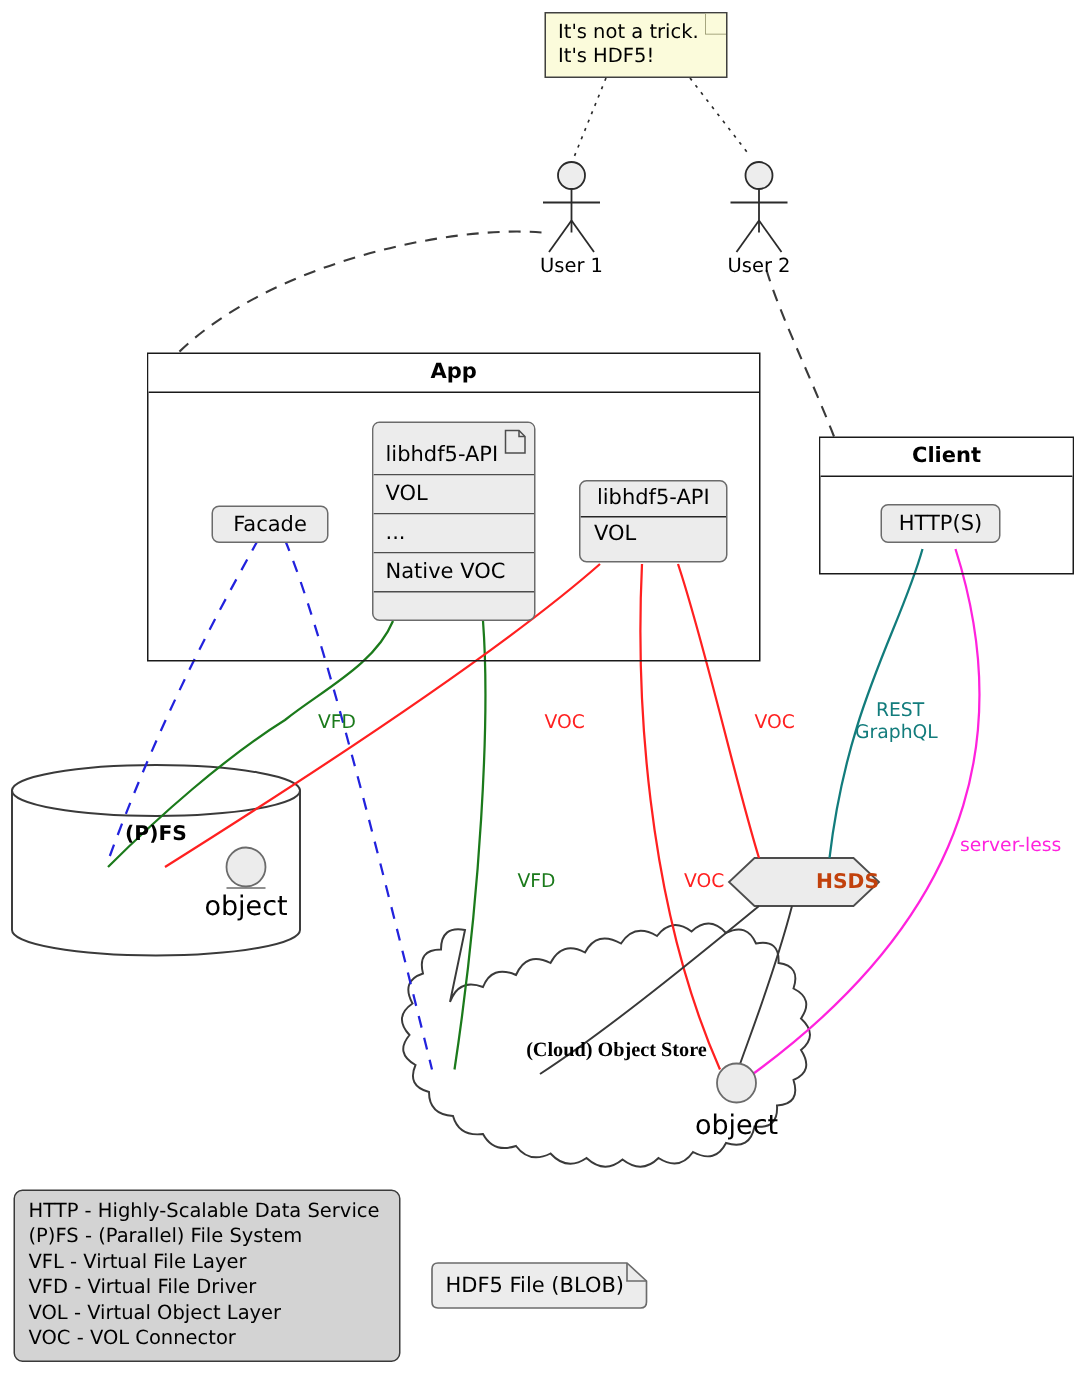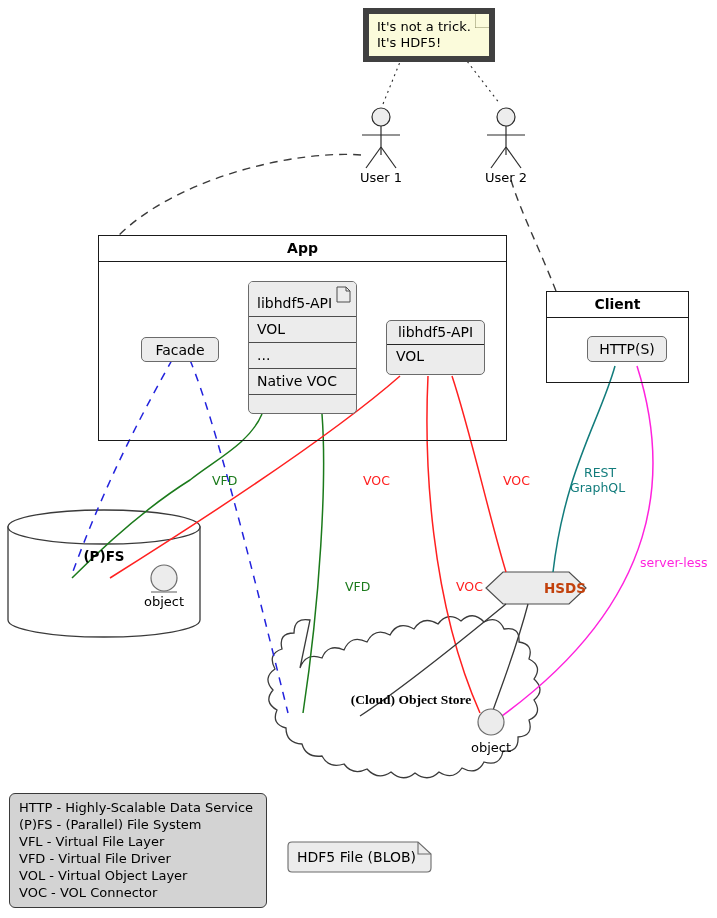--- a/index.html
+++ b/index.html
@@ -27,21 +27,21 @@
     height: 918px;
     pointer-events: none;
   }
   .node {
     position: absolute;
     box-sizing: border-box;
   }
   
   .note-box {
     background: #FBFBDB;
-    border: 6px solid #404040;
+    border: 1px solid #404040;
     font-size: 13px;
     color: #000;
     line-height: 16px;
     padding: 5px 18px 5px 8px;
     position: relative;
   }
   .note-fold {
     position: absolute;
     right: 0; top: 0;
     width: 14px; height: 14px;
@@ -131,21 +131,21 @@
   .actor-label {
     position: absolute;
     text-align: center;
     font-size: 13px;
     color: #000;
     white-space: nowrap;
   }
   
   .obj-label {
     position: absolute;
-    font-size: 13px;
+    font-size: 18px;
     color: #000;
     text-align: center;
     white-space: nowrap;
   }
   
   .legend {
     background: #D3D3D3;
     border: 1px solid #3a3a3a;
     border-radius: 6px;
     padding: 5px 9px 6px 9px;
@@ -288,21 +288,21 @@
     <div class="row">...</div>
     <div class="row">Native VOC</div>
     <div class="row">VFL</div>
   </div>
 
   <div class="node two" style="left:386px; top:320px; width:99px; height:55px;">
     <div class="row first">libhdf5-API</div>
     <div class="row">VOL</div>
   </div>
 
-  <div class="node pkg" style="left:546px; top:291px; width:143px; height:92px;">
+  <div class="node pkg" style="left:546px; top:291px; width:170px; height:92px;">
     <div class="pkg-title">Client</div>
     <div class="pkg-body" style="height:64px;"></div>
   </div>
   <div class="node comp" style="left:587px; top:336px; width:80px; height:26px;">
     <span>HTTP(S)</span>
   </div>
 
   <div class="cyl-title" style="left:54px; top:548px; width:100px;">(P)FS</div>
 
 

